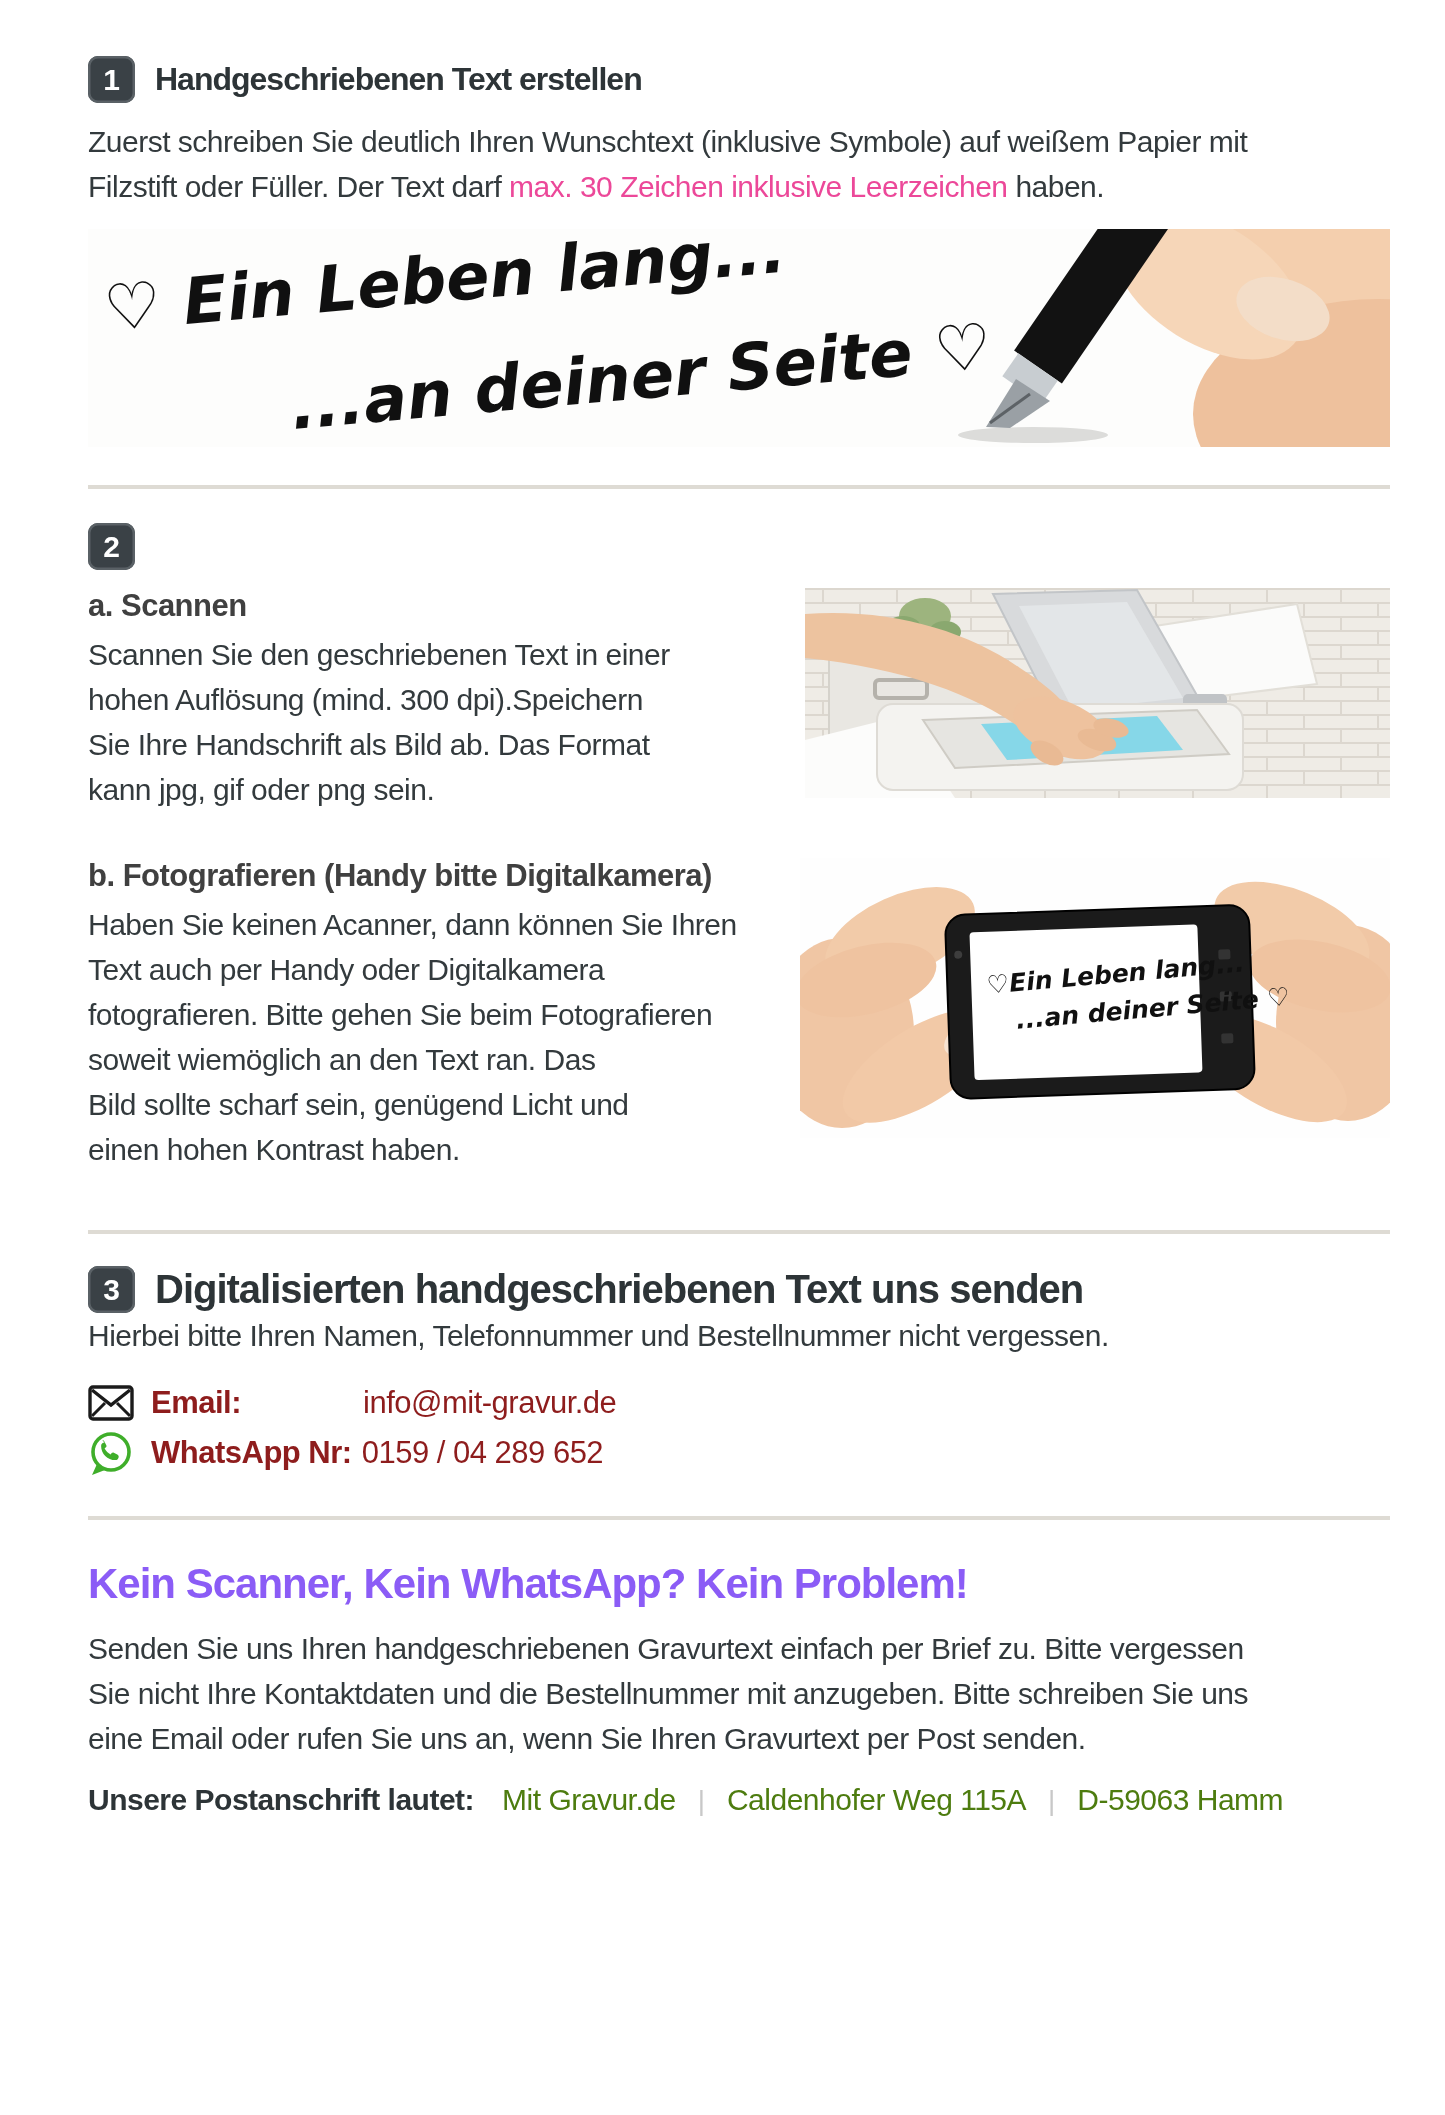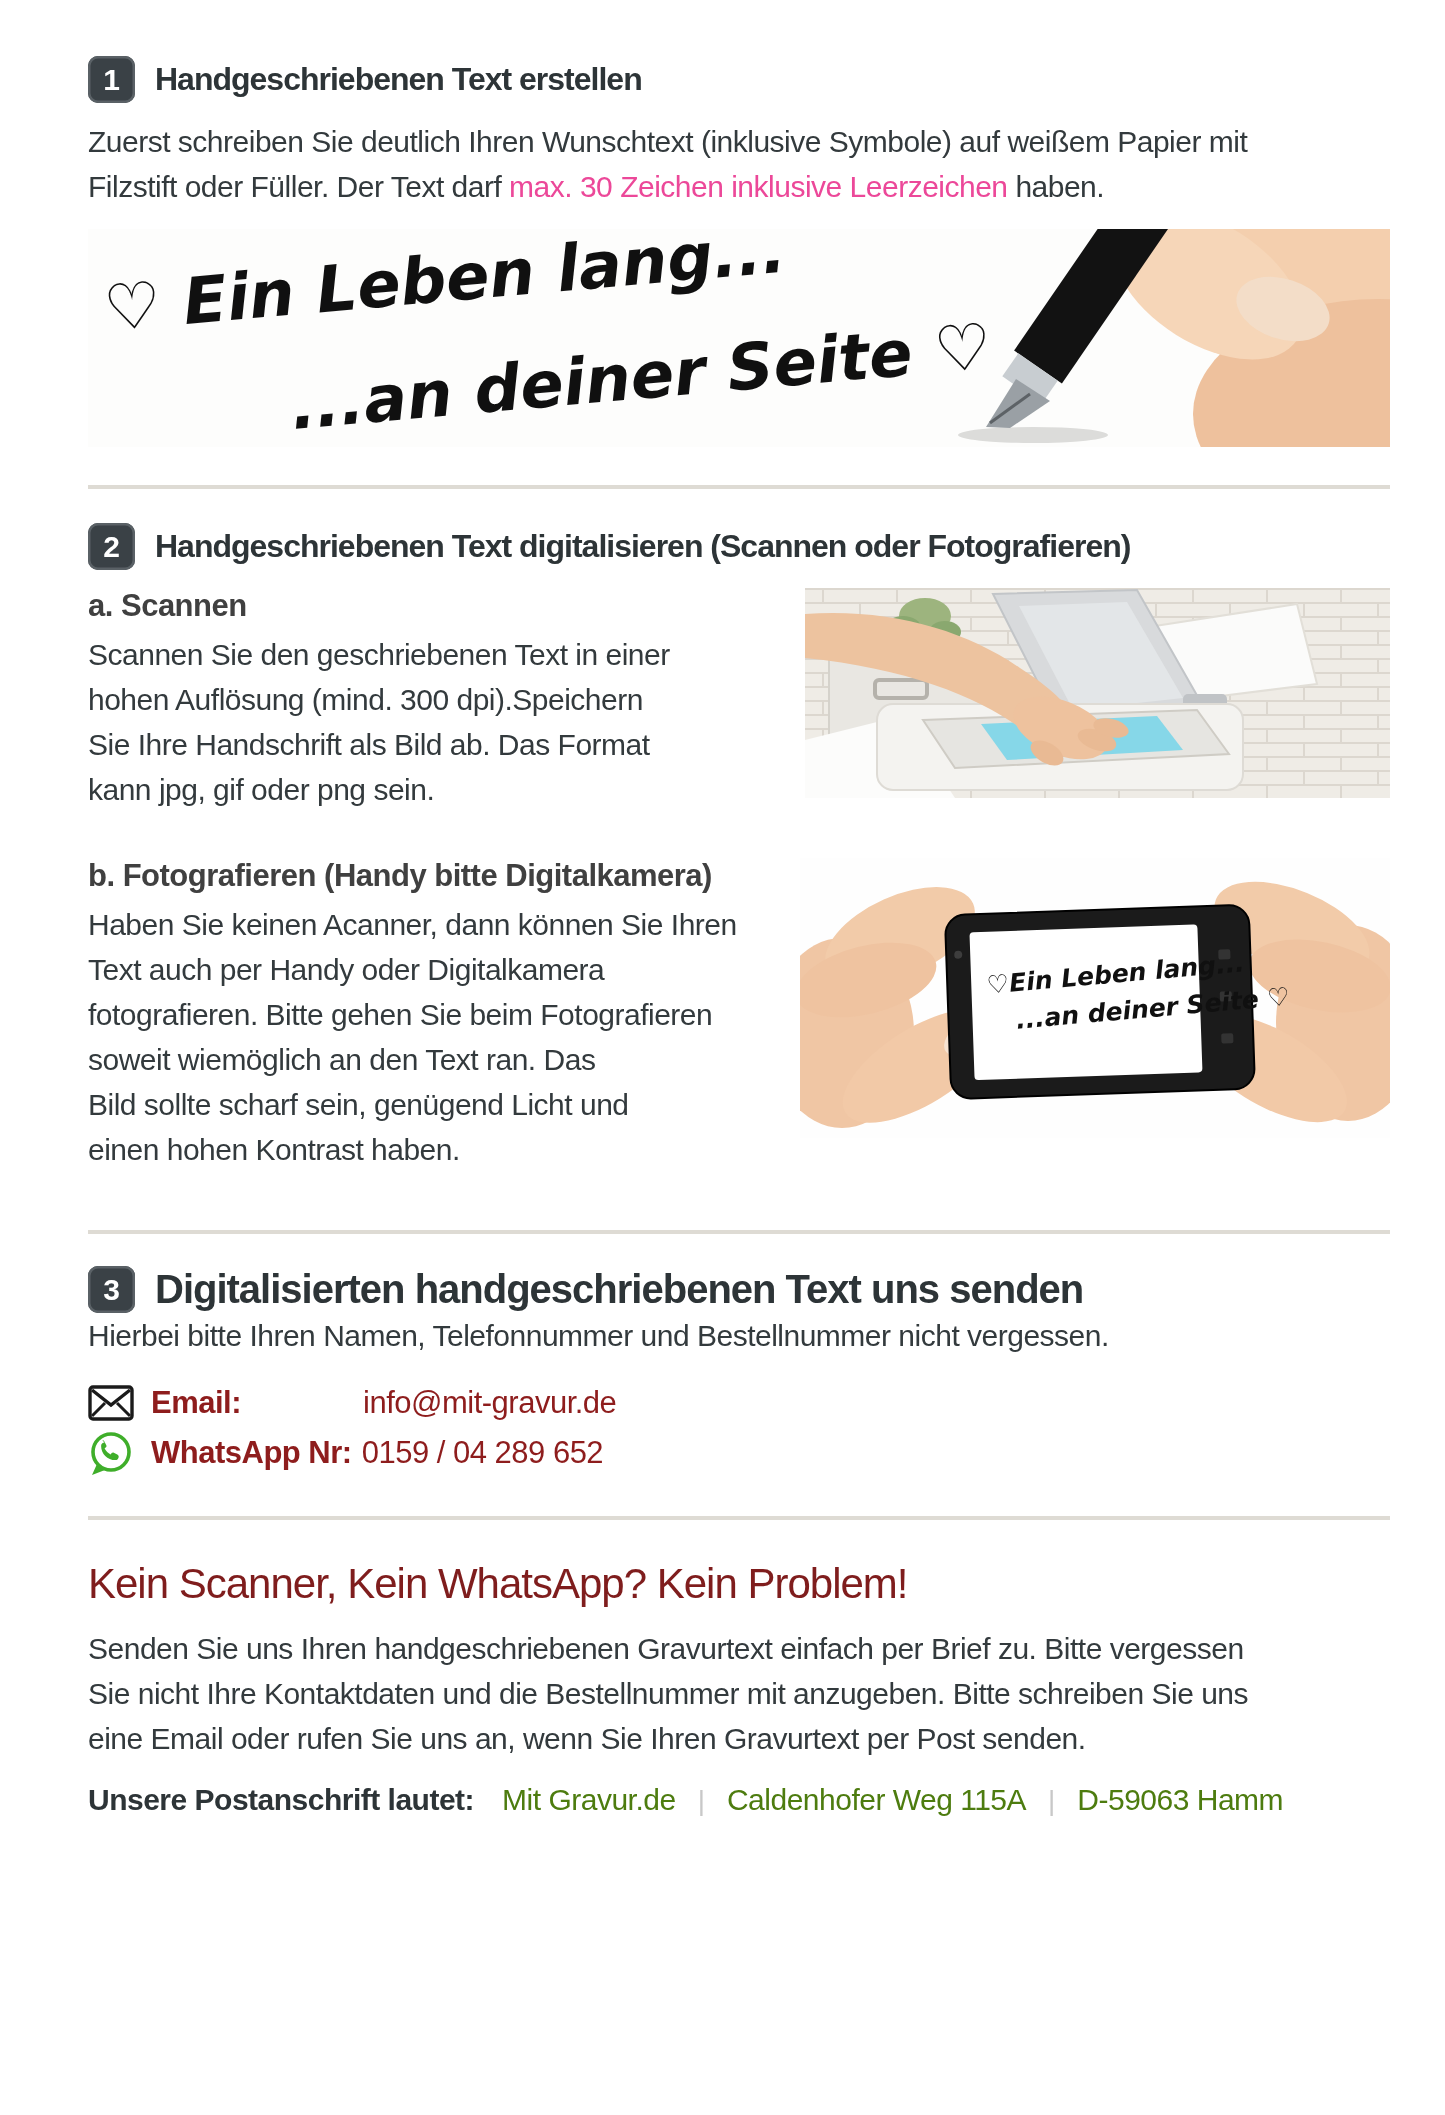--- a/index.html
+++ b/index.html
@@ -61,22 +61,22 @@
   .contact-row { display:flex; align-items:center; margin-bottom:8px; }
   .contact-icon { flex:0 0 auto; width:47px; display:flex; justify-content:flex-start; }
   .contact-label {
     flex:0 0 auto; width:212px; margin-left:16px;
     font-size:31px; font-weight:bold; letter-spacing:-0.5px; color:#8e1d1d;
   }
   .contact-label.tight { width:auto; margin-right:10px; }
   .contact-value { font-size:31px; letter-spacing:-0.5px; color:#8e1d1d; }
 
   .kein-head {
-    margin-top:40px; font-size:42px; font-weight:normal;
-    letter-spacing:-1px; color:#7f1d1d;
+    margin-top:40px; font-size:42px; font-weight:bold;
+    letter-spacing:-1px; color:#8b5cf6;
   }
   .kein-body { margin-top:18px; }
 
   .footer-line { margin-top:22px; display:flex; align-items:baseline; }
   .footer-label { font-size:30px; font-weight:bold; letter-spacing:-0.5px; color:#2d3437; }
   .footer-item { font-size:30px; letter-spacing:-0.5px; color:#4d7c0f; }
   .footer-sep { font-size:28px; color:#c8c8c8; margin:0 22px; }
   .footer-label { margin-right:28px; }
 
   .script-txt { font-family:"DejaVu Sans", sans-serif; font-style:italic; font-weight:bold; }
@@ -120,21 +120,20 @@
         </g>
       </svg>
     </div>
   </section>
 
   <hr class="divider hr1">
 
   <section>
     <div class="step-heading s2-head">
       <span class="badge">2</span>
-      <span class="h-txt">Handgeschriebenen Text digitalisieren (Scannen oder Fotografieren)</span>
     </div>
 
     <div class="row row-a">
       <div class="col-text">
         <div class="sub-heading">a. Scannen</div>
         <p class="body">Scannen Sie den geschriebenen Text in einer
 hohen Auflösung (mind. 300 dpi).Speichern
 Sie Ihre Handschrift als Bild ab. Das Format
 kann jpg, gif oder png sein.</p>
       </div>

